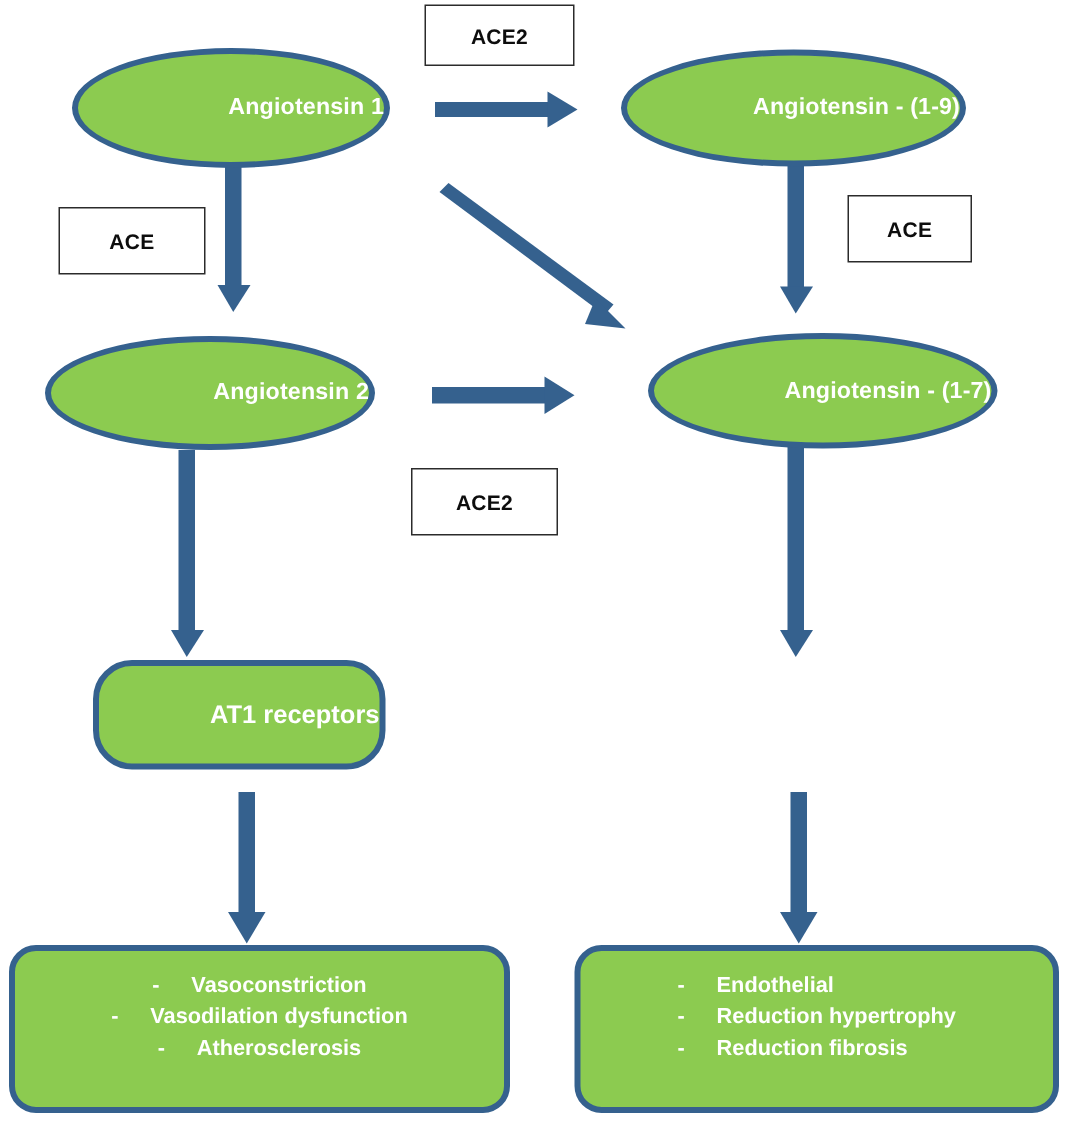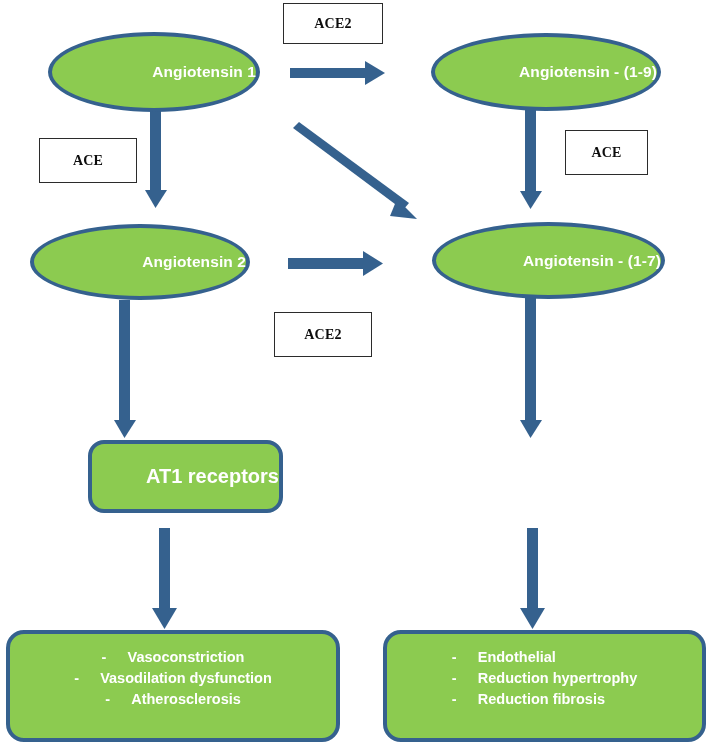--- a/index.html
+++ b/index.html
@@ -40,23 +40,22 @@
   .ellipse {
     background: #8ccb50;
     border: 4px solid #35618e;
     border-radius: 50%;
     font-size: 15.5px;
     letter-spacing: 0.1px;
   }
   .rounded-box {
     background: #8ccb50;
     border: 4px solid #35618e;
-    border-radius: 16px;
-    font-size: 20px;
-    margin-left: 26px;
+    border-radius: 26px;
+    font-size: 17px;
   }
   .list-box {
     background: #8ccb50;
     border: 4px solid #35618e;
     border-radius: 18px;
     align-items: flex-start;
     justify-content: center;
     padding-top: 14px;
   }
   .list-inner {
@@ -87,21 +86,20 @@
     box-sizing: border-box;
     background: #ffffff;
     border: 1.3px solid #2b2b2b;
     display: flex;
     align-items: center;
     justify-content: center;
     color: #0d0d0d;
     font-weight: bold;
     font-size: 14px;
     letter-spacing: 0.2px;
-    font-family: Liberation Serif, serif;
   }
 </style>
 </head>
 <body>
 
 <div id="canvas">
 
   <svg id="svg-layer" viewBox="0 0 712 747">
     <defs>
       <marker id="head-down" markerWidth="9" markerHeight="7" refX="4.5" refY="6.6" orient="auto-start-reverse" markerUnits="strokeWidth">
@@ -151,21 +149,21 @@
     <g>
       <rect x="527" y="528" width="11" height="85" fill="#35618e"></rect>
       <polygon points="520,608 545,608 532.5,629" fill="#35618e"></polygon>
     </g>
   </svg>
 
   <div class="node ellipse" style="left:48px; top:32px; width:212px; height:80px;">
     <span>Angiotensin 1</span>
   </div>
 
-  <div class="node ellipse" style="left:431px; top:33px; width:230px; height:78px;">
+  <div class="node ellipse" style="left:414px; top:33px; width:230px; height:78px;">
     <span>Angiotensin - (1-9)</span>
   </div>
 
   <div class="node ellipse" style="left:30px; top:224px; width:220px; height:76px;">
     <span>Angiotensin 2</span>
   </div>
 
   <div class="node ellipse" style="left:432px; top:222px; width:233px; height:77px;">
     <span>Angiotensin - (1-7)</span>
   </div>

